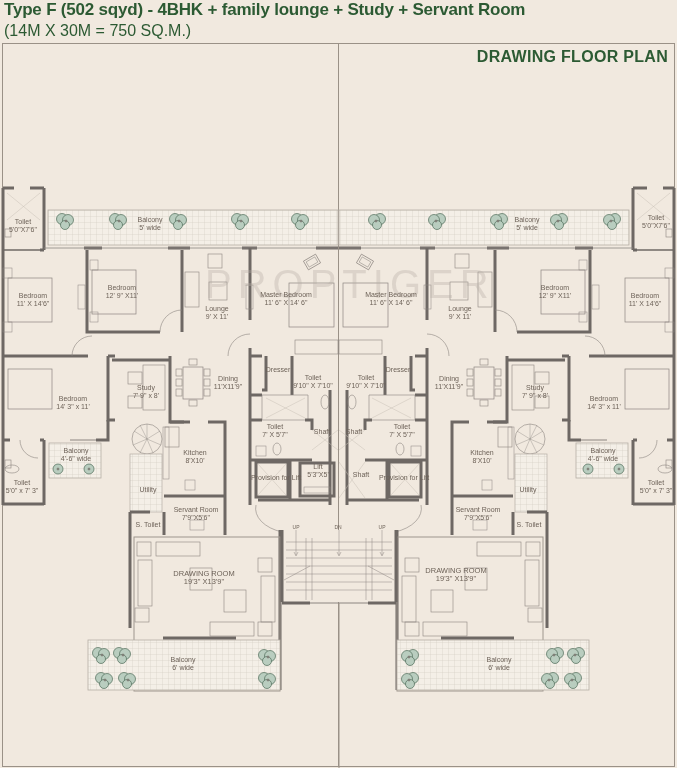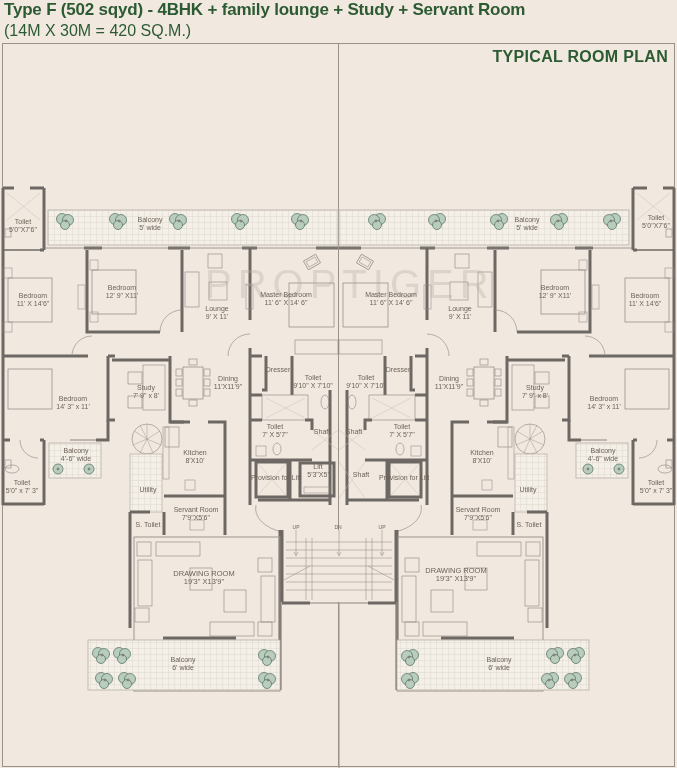--- a/index.html
+++ b/index.html
@@ -19,24 +19,24 @@
   .room-label .sz { display:block; }
   .room-label.big { font-size:7.5px;text-align:center; }
   .stair-label { position:absolute; transform:translate(-50%,-50%); color:#6d6258; font-family:"Liberation Sans", sans-serif; font-size:5px; }
   .watermark { position:absolute; left:205px; top:262px; color:rgba(180,172,164,0.35); font-family:"Liberation Sans", sans-serif;
            font-size:40px; letter-spacing:6px; }
 </style>
 </head>
 <body>
 
 <div class="title">Type F (502 sqyd) - 4BHK + family lounge + Study + Servant Room</div>
-<div class="subtitle">(14M X 30M = 420 SQ.M.)</div>
+<div class="subtitle">(14M X 30M = 750 SQ.M.)</div>
 <div class="frame"></div>
 <div class="midline"></div>
-<div class="plan-heading">TYPICAL ROOM PLAN</div>
+<div class="plan-heading">DRAWING FLOOR PLAN</div>
 
 <svg class="plan" width="677" height="768" viewBox="0 0 677 768">
   <defs>
     <pattern id="tile" width="6" height="6" patternUnits="userSpaceOnUse">
       <rect width="6" height="6" fill="#f4efe7"></rect>
       <path d="M6 0H0V6" fill="none" stroke="#cfc7bd" stroke-width="0.6"></path>
     </pattern>
     <g id="tree">
       <circle cx="-3" cy="-2" r="5.5" fill="#b9cdbf" stroke="#4f6b59" stroke-width="0.7"></circle>
       <circle cx="3" cy="-1" r="5.5" fill="#b9cdbf" stroke="#4f6b59" stroke-width="0.7"></circle>

